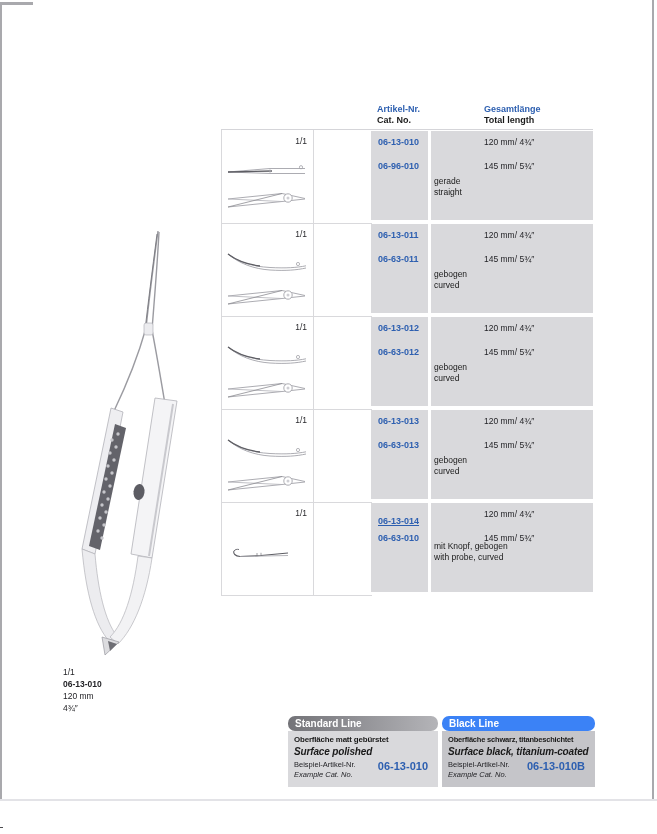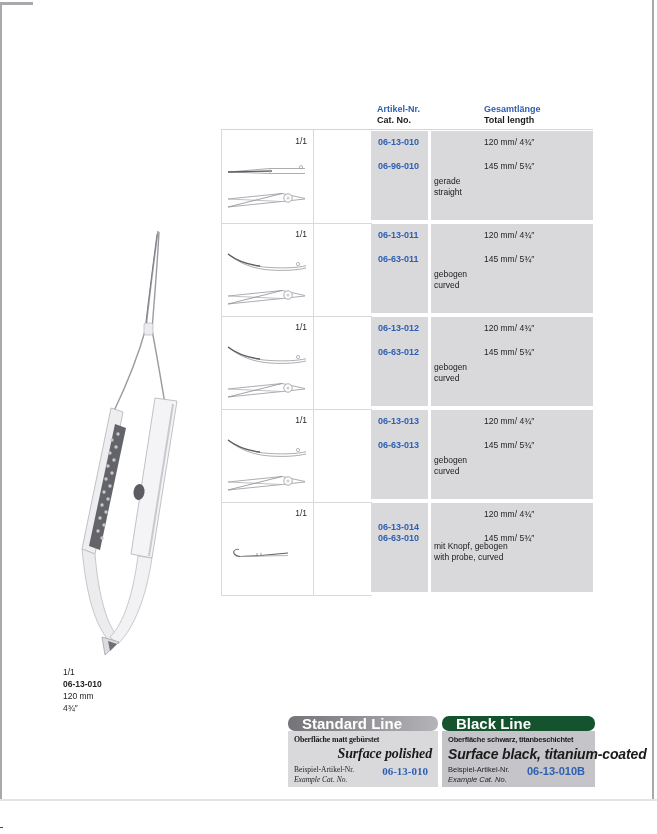--- a/index.html
+++ b/index.html
@@ -28,28 +28,28 @@
   .desc{position:absolute;left:213px;font-size:8.5px;line-height:11px;}
   .desc .en{}
   .rowimg{position:absolute;}
   
   .product{position:absolute;left:55px;top:228px;}
   
   .caption{position:absolute;left:63px;top:666px;font-size:8.5px;line-height:12px;color:#232327;}
   .caption .b{font-weight:bold;}
   
   .linebox{position:absolute;top:716px;}
-  .linebox .bar{height:15px;line-height:15px;padding-left:14px;color:#fff;font-size:15px;font-weight:bold;border-radius:7px;}
+  .linebox .bar{height:15px;line-height:15px;padding-left:7px;color:#fff;font-size:10px;font-weight:bold;border-radius:7px;}
   .sl .bar{background:linear-gradient(90deg,#737378,#b4b4b8);}
-  .bl .bar{background:#14532d;}
+  .bl .bar{background:#3b82f6;}
   .linebox .body{padding:4px 6px 0 6px;height:52px;}
-  .sl .body{background:#d9d9dc;font-family:Liberation Serif, serif;}
+  .sl .body{background:#d9d9dc;}
   .bl .body{background:#c5c5c9;}
   .linebox .l1{font-size:7.9px;font-weight:bold;letter-spacing:-0.15px;white-space:nowrap;}
-  .linebox .l2{font-size:14px;font-weight:bold;font-style:italic;letter-spacing:-0.15px;margin-top:2px;white-space:nowrap;text-align:right;}
+  .linebox .l2{font-size:10px;font-weight:bold;font-style:italic;letter-spacing:-0.15px;margin-top:2px;white-space:nowrap;}
   .exrow{display:flex;align-items:flex-start;margin-top:3px;}
   .exlabels{font-size:7.5px;line-height:9.5px;color:#232327;}
   .exlabels .it{font-style:italic;}
   .exnum{margin-left:auto;margin-right:4px;font-size:11px;font-weight:bold;color:#2d5fb0;}
 </style>
 </head>
 <body>
 
 <div class="page">
 
@@ -231,21 +231,21 @@
       <div class="graycell gc-cat"></div>
       <div class="graycell gc-len"></div>
       <div class="scale">1/1</div>
       <svg class="rowimg" style="left:10px;top:42px;" width="60" height="18" viewBox="0 0 60 18">
         <path d="M3 7 C2 9.5 4 12 9 12.5 L30 11.5 L57 9" fill="none" stroke="#5e5e64" stroke-width="1.1"></path>
         <path d="M9 12.5 L57 11.5" fill="none" stroke="#a3a3a9" stroke-width="0.8"></path>
         <line x1="26" y1="9" x2="26" y2="12.2" stroke="#77777d" stroke-width="0.7"></line>
         <line x1="30" y1="8.8" x2="30" y2="12" stroke="#77777d" stroke-width="0.7"></line>
         <path d="M3 7 C4 5.5 6 5 8 5.5" fill="none" stroke="#5e5e64" stroke-width="0.9"></path>
       </svg>
-      <div class="cat" style="top:20px;">06-13-014</div>
+      <div class="cat" style="top:14px;text-decoration:underline;">06-13-014</div>
       <div class="cat" style="top:31px;">06-63-010</div>
       <div class="len" style="top:7px;">120 mm/ 4¾″</div>
       <div class="len" style="top:31px;">145 mm/ 5¾″</div>
       <div class="desc" style="top:39px;">
         <div class="de">mit Knopf, gebogen</div>
         <div class="en">with probe, curved</div>
       </div>
     </div>
   </div>
 

